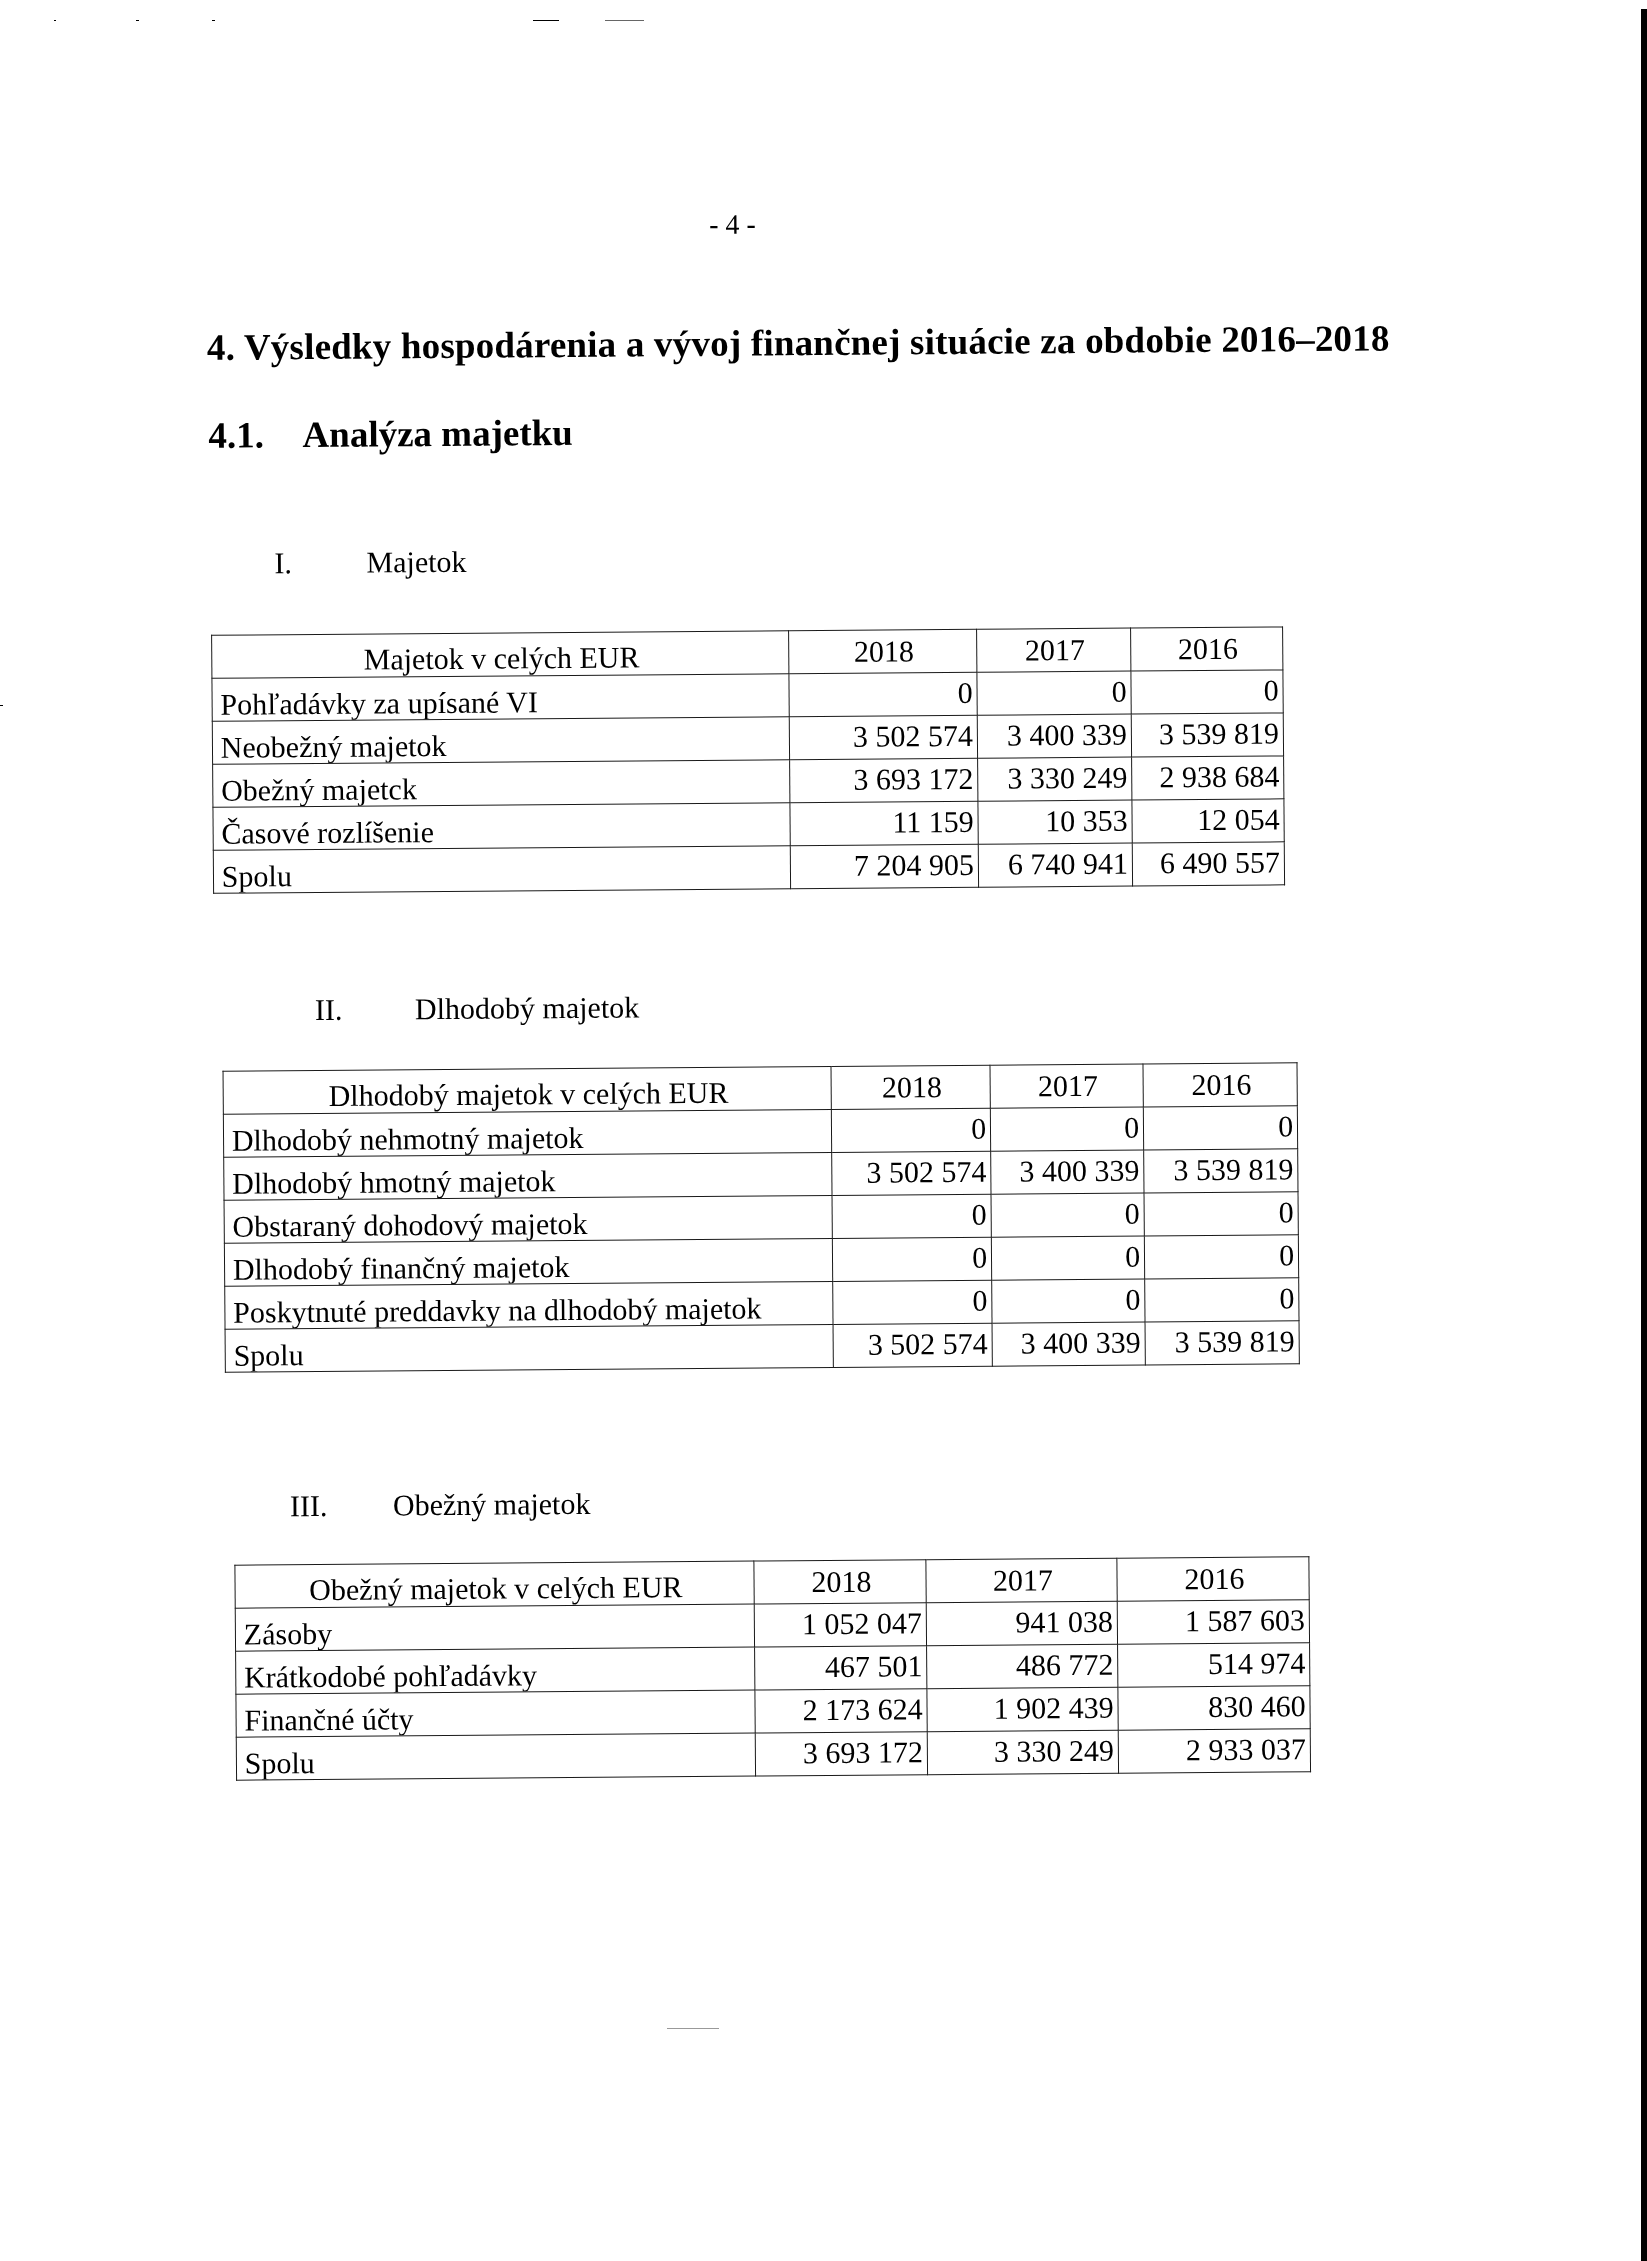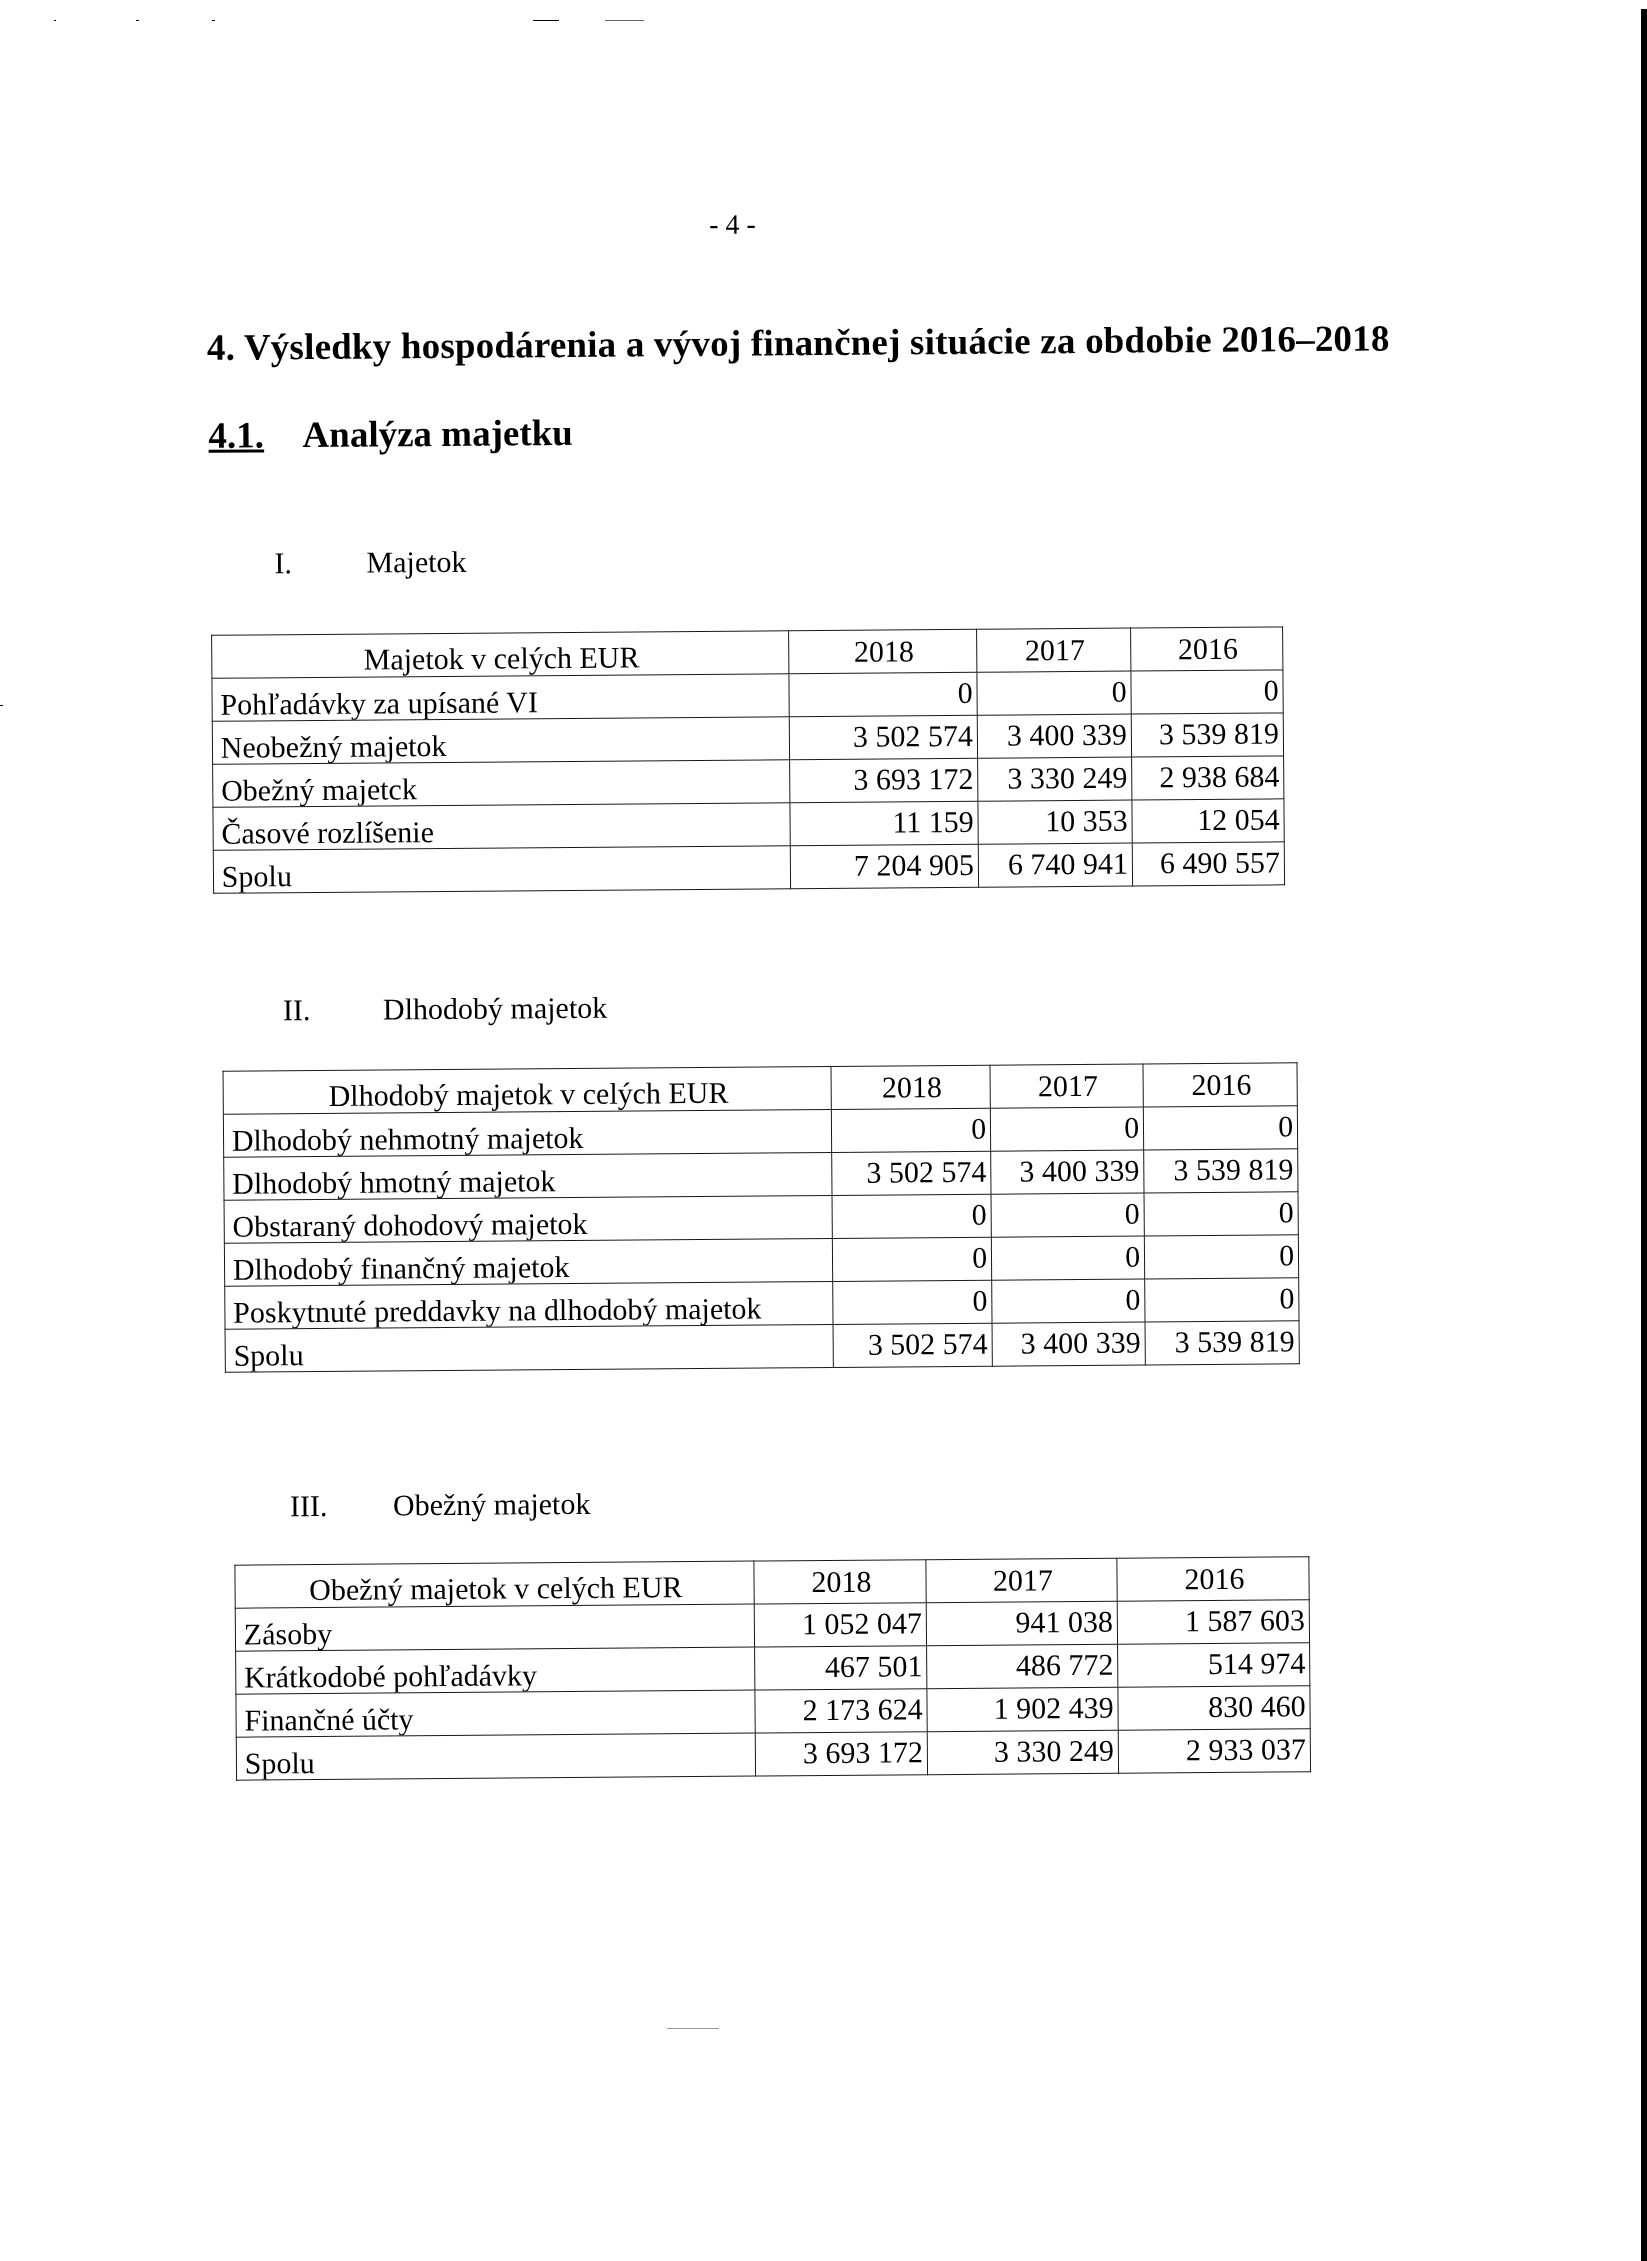--- a/index.html
+++ b/index.html
@@ -59,21 +59,21 @@
     .h1 .num { display: inline-block; width: 37px; }
     .h2 {
       position: absolute;
       left: 214px;
       top: 408px;
       font-size: 37px;
       font-weight: bold;
       line-height: 45px;
       white-space: nowrap;
     }
-    .h2 .num { display: inline-block; width: 94px; text-decoration: underline; }
+    .h2 .num { display: inline-block; width: 94px; }
     .subhead {
       position: absolute;
       font-size: 30px;
       line-height: 36px;
       white-space: nowrap;
     }
     .subhead .roman { display: inline-block; width: 92px; }
     table.fin {
       position: absolute;
       border-collapse: collapse;
@@ -189,21 +189,21 @@
     <tr>
       <td>Spolu</td>
       <td class="num">7 204 905</td>
       <td class="num">6 740 941</td>
       <td class="num">6 490 557</td>
     </tr>
   </tbody>
     </table>
 
   <div class="subhead" style="left:284px;top:988px;">
-    <span class="roman" style="width:100px;">II.</span><span>Dlhodobý majetok</span>
+    <span class="roman" style="width:100px;margin-left:32px;">II.</span><span>Dlhodobý majetok</span>
   </div>
   <table class="fin" id="t2">
     <colgroup>
         <col class="c0">
         <col class="c1">
         <col class="c2">
         <col class="c3">
       </colgroup>
     <tbody>
         <tr class="head">

